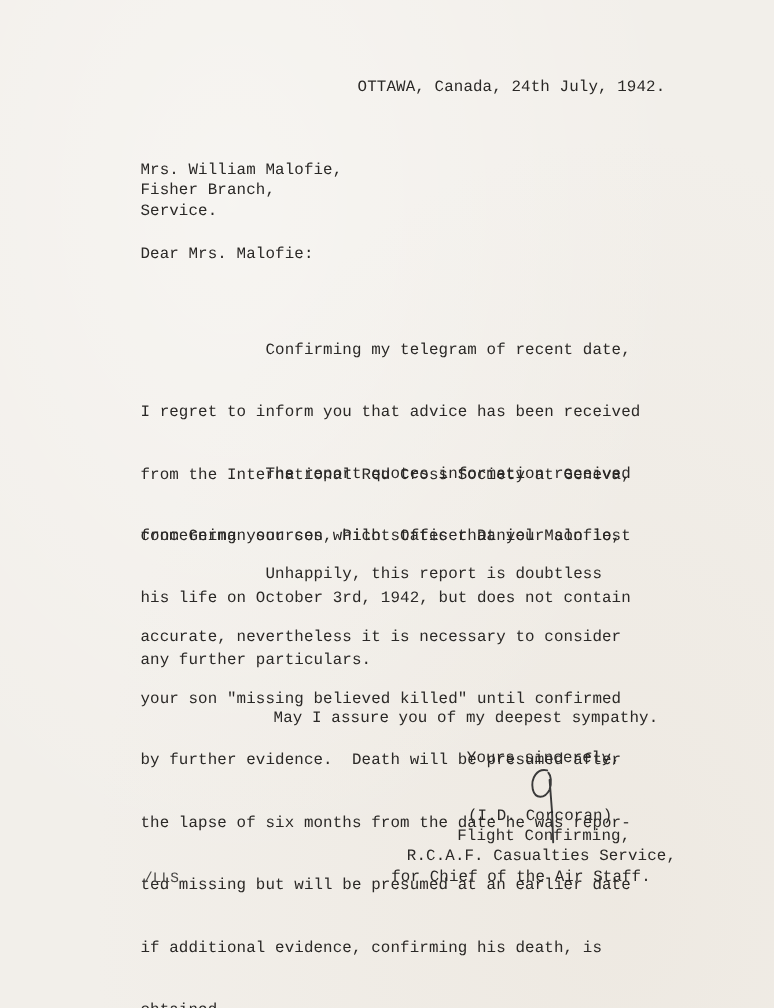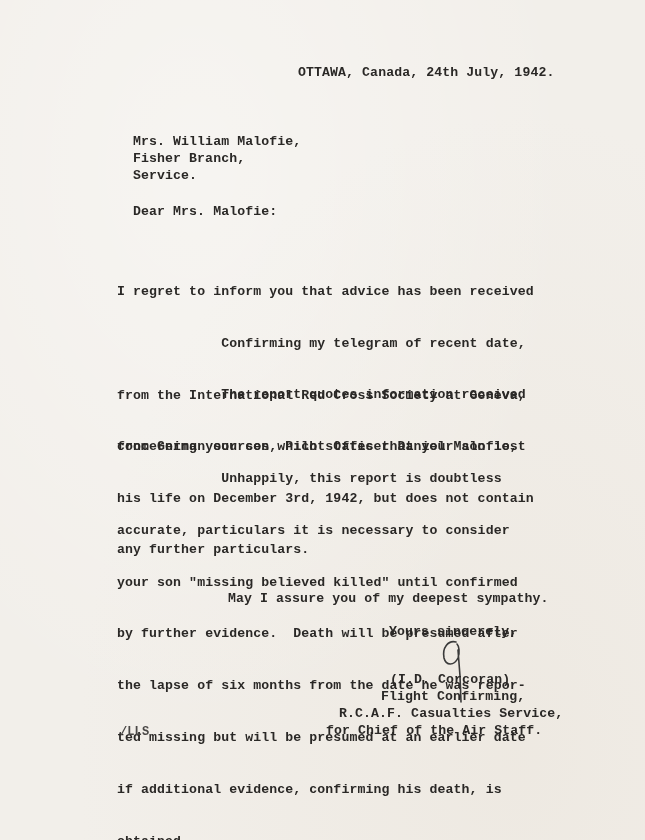--- a/index.html
+++ b/index.html
@@ -10,26 +10,26 @@
   }
   .page {
     position: absolute; left: 0; top: 0; width: 645px; height: 840px;
     background:
       radial-gradient(ellipse at 30% 20%, rgba(255,255,255,0.35), rgba(255,255,255,0) 60%),
       radial-gradient(ellipse at 80% 90%, rgba(230,222,210,0.35), rgba(230,222,210,0) 60%),
       #f2efea;
     color: #2a2826;
     font-family: "Liberation Mono", "DejaVu Sans Mono", monospace;
     font-size: 13.2px;
-    font-weight: bold;
+    font-weight: normal;
     letter-spacing: 0.1px;
   }
   .line { position: absolute; white-space: pre; line-height: 17px; }
   .dateline { left: 298px; top: 64px; }
-  .addr { left: 117px; margin-left: 16px; }
+  .addr { left: 117px; }
   .para { left: 117px; width: 470px; }
   .para .l { display: block; white-space: pre; line-height: 17.8px; }
   .sig-mark {
     position: absolute; left: 438px; top: 636px; width: 30px; height: 70px;
   }
   .ref { left: 120px; top: 724px; color: #4a4846; font-size: 12px; }
 </style>
 </head>
 <body>
 
@@ -37,36 +37,36 @@
 
   <div class="line dateline">OTTAWA, Canada, 24th July, 1942.</div>
 
   <div class="line addr" style="top:133px">Mrs. William Malofie,</div>
   <div class="line addr" style="top:150px">Fisher Branch,</div>
   <div class="line addr" style="top:167px">Service.</div>
 
   <div class="line addr" style="top:203px">Dear Mrs. Malofie:</div>
 
   <div class="line para" style="top:249px">
+    <span class="l">             Confirming my telegram of recent date,</span>
     <span class="l">I regret to inform you that advice has been received</span>
-    <span class="l">             Confirming my telegram of recent date,</span>
     <span class="l">from the International Red Cross Society at Geneva,</span>
     <span class="l">concerning your son, Pilot Officer Daniel Malofie,</span>
   </div>
 
   <div class="line para" style="top:352px">
     <span class="l">             The report quotes information received</span>
     <span class="l">from German sources which states that your son lost</span>
-    <span class="l">his life on December 3rd, 1942, but does not contain</span>
+    <span class="l">his life on October 3rd, 1942, but does not contain</span>
     <span class="l">any further particulars.</span>
   </div>
 
   <div class="line para" style="top:436px">
     <span class="l">             Unhappily, this report is doubtless</span>
-    <span class="l">accurate, particulars it is necessary to consider</span>
+    <span class="l">accurate, nevertheless it is necessary to consider</span>
     <span class="l">your son "missing believed killed" until confirmed</span>
     <span class="l">by further evidence.  Death will be presumed after</span>
     <span class="l">the lapse of six months from the date he was repor-</span>
     <span class="l">ted missing but will be presumed at an earlier date</span>
     <span class="l">if additional evidence, confirming his death, is</span>
     <span class="l">obtained.</span>
   </div>
 
   <div class="line" style="left:389px; top:623px">Yours sincerely,</div>
 

